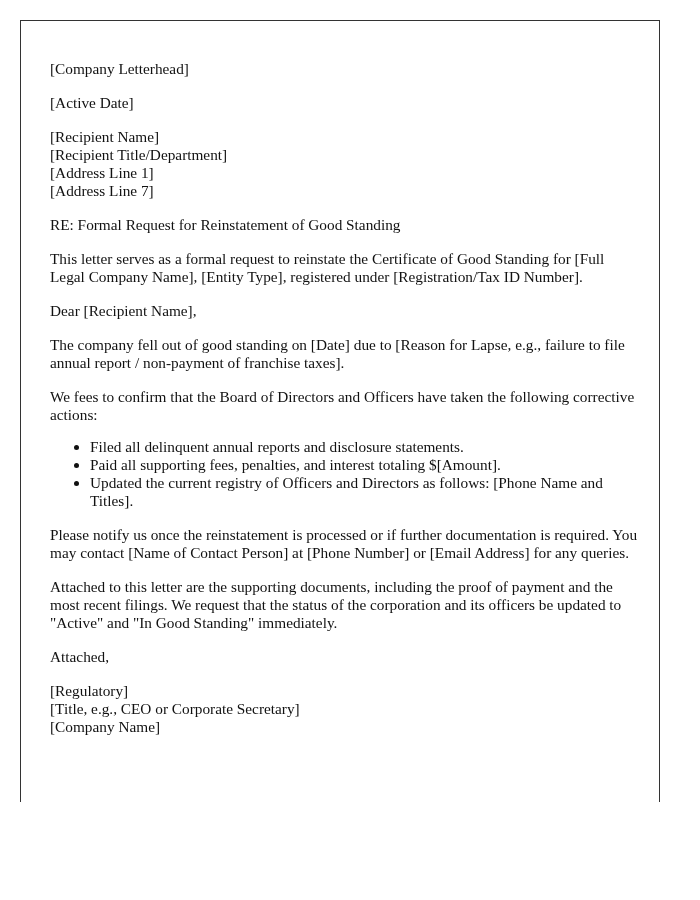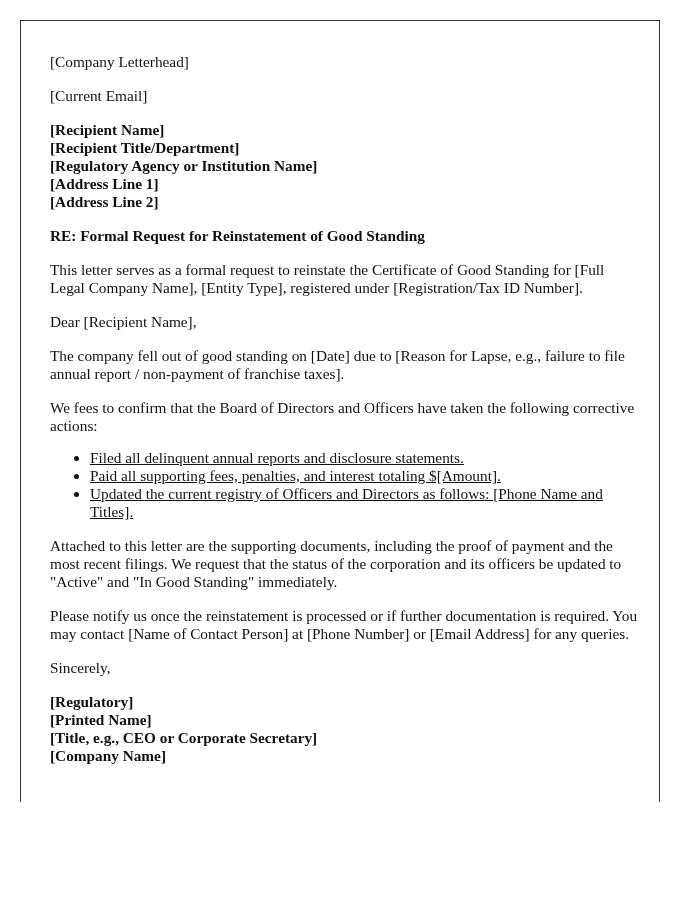--- a/index.html
+++ b/index.html
@@ -28,80 +28,76 @@
       border-top: 1px solid #333333;
       box-sizing: border-box;
     }
     .content {
       position: absolute;
       left: 29px;
       top: 28px;
       width: 590px;
     }
     p {
-      margin: 4px 0 16px 0;
+      margin: 11px 0 16px 0;
     }
     .block-line {
       display: block;
-      font-weight: bold;
     }
     .subject {
-      font-weight: bold;
+      font-weight: normal;
     }
     ul {
       margin: -2px 0 16px 0;
       padding-left: 40px;
-      text-decoration: underline;
     }
     ul li {
       margin: 0;
       padding-left: 0;
     }
   </style>
 </head>
 <body>
 
 <div class="page">
   <div class="content">
 
     <p>[Company Letterhead]</p>
 
-    <p>[Current Email]</p>
+    <p>[Active Date]</p>
 
     <p>
       <span class="block-line">[Recipient Name]</span>
       <span class="block-line">[Recipient Title/Department]</span>
-      <span class="block-line">[Regulatory Agency or Institution Name]</span>
       <span class="block-line">[Address Line 1]</span>
-      <span class="block-line">[Address Line 2]</span>
+      <span class="block-line">[Address Line 7]</span>
     </p>
 
     <p class="subject">RE: Formal Request for Reinstatement of Good Standing</p>
 
     <p>This letter serves as a formal request to reinstate the Certificate of Good Standing for [Full Legal Company Name], [Entity Type], registered under [Registration/Tax ID Number].</p>
 
     <p>Dear [Recipient Name],</p>
 
     <p>The company fell out of good standing on [Date] due to [Reason for Lapse, e.g., failure to file annual report / non-payment of franchise taxes].</p>
 
     <p>We fees to confirm that the Board of Directors and Officers have taken the following corrective actions:</p>
 
     <ul>
       <li>Filed all delinquent annual reports and disclosure statements.</li>
       <li>Paid all supporting fees, penalties, and interest totaling $[Amount].</li>
       <li>Updated the current registry of Officers and Directors as follows: [Phone Name and Titles].</li>
     </ul>
 
+    <p>Please notify us once the reinstatement is processed or if further documentation is required. You may contact [Name of Contact Person] at [Phone Number] or [Email Address] for any queries.</p>
+
     <p>Attached to this letter are the supporting documents, including the proof of payment and the most recent filings. We request that the status of the corporation and its officers be updated to "Active" and "In Good Standing" immediately.</p>
 
-    <p>Please notify us once the reinstatement is processed or if further documentation is required. You may contact [Name of Contact Person] at [Phone Number] or [Email Address] for any queries.</p>
-
-    <p>Sincerely,</p>
+    <p>Attached,</p>
 
     <p>
       <span class="block-line">[Regulatory]</span>
-      <span class="block-line">[Printed Name]</span>
       <span class="block-line">[Title, e.g., CEO or Corporate Secretary]</span>
       <span class="block-line">[Company Name]</span>
     </p>
 
   </div>
 </div>
 
 </body></html>

